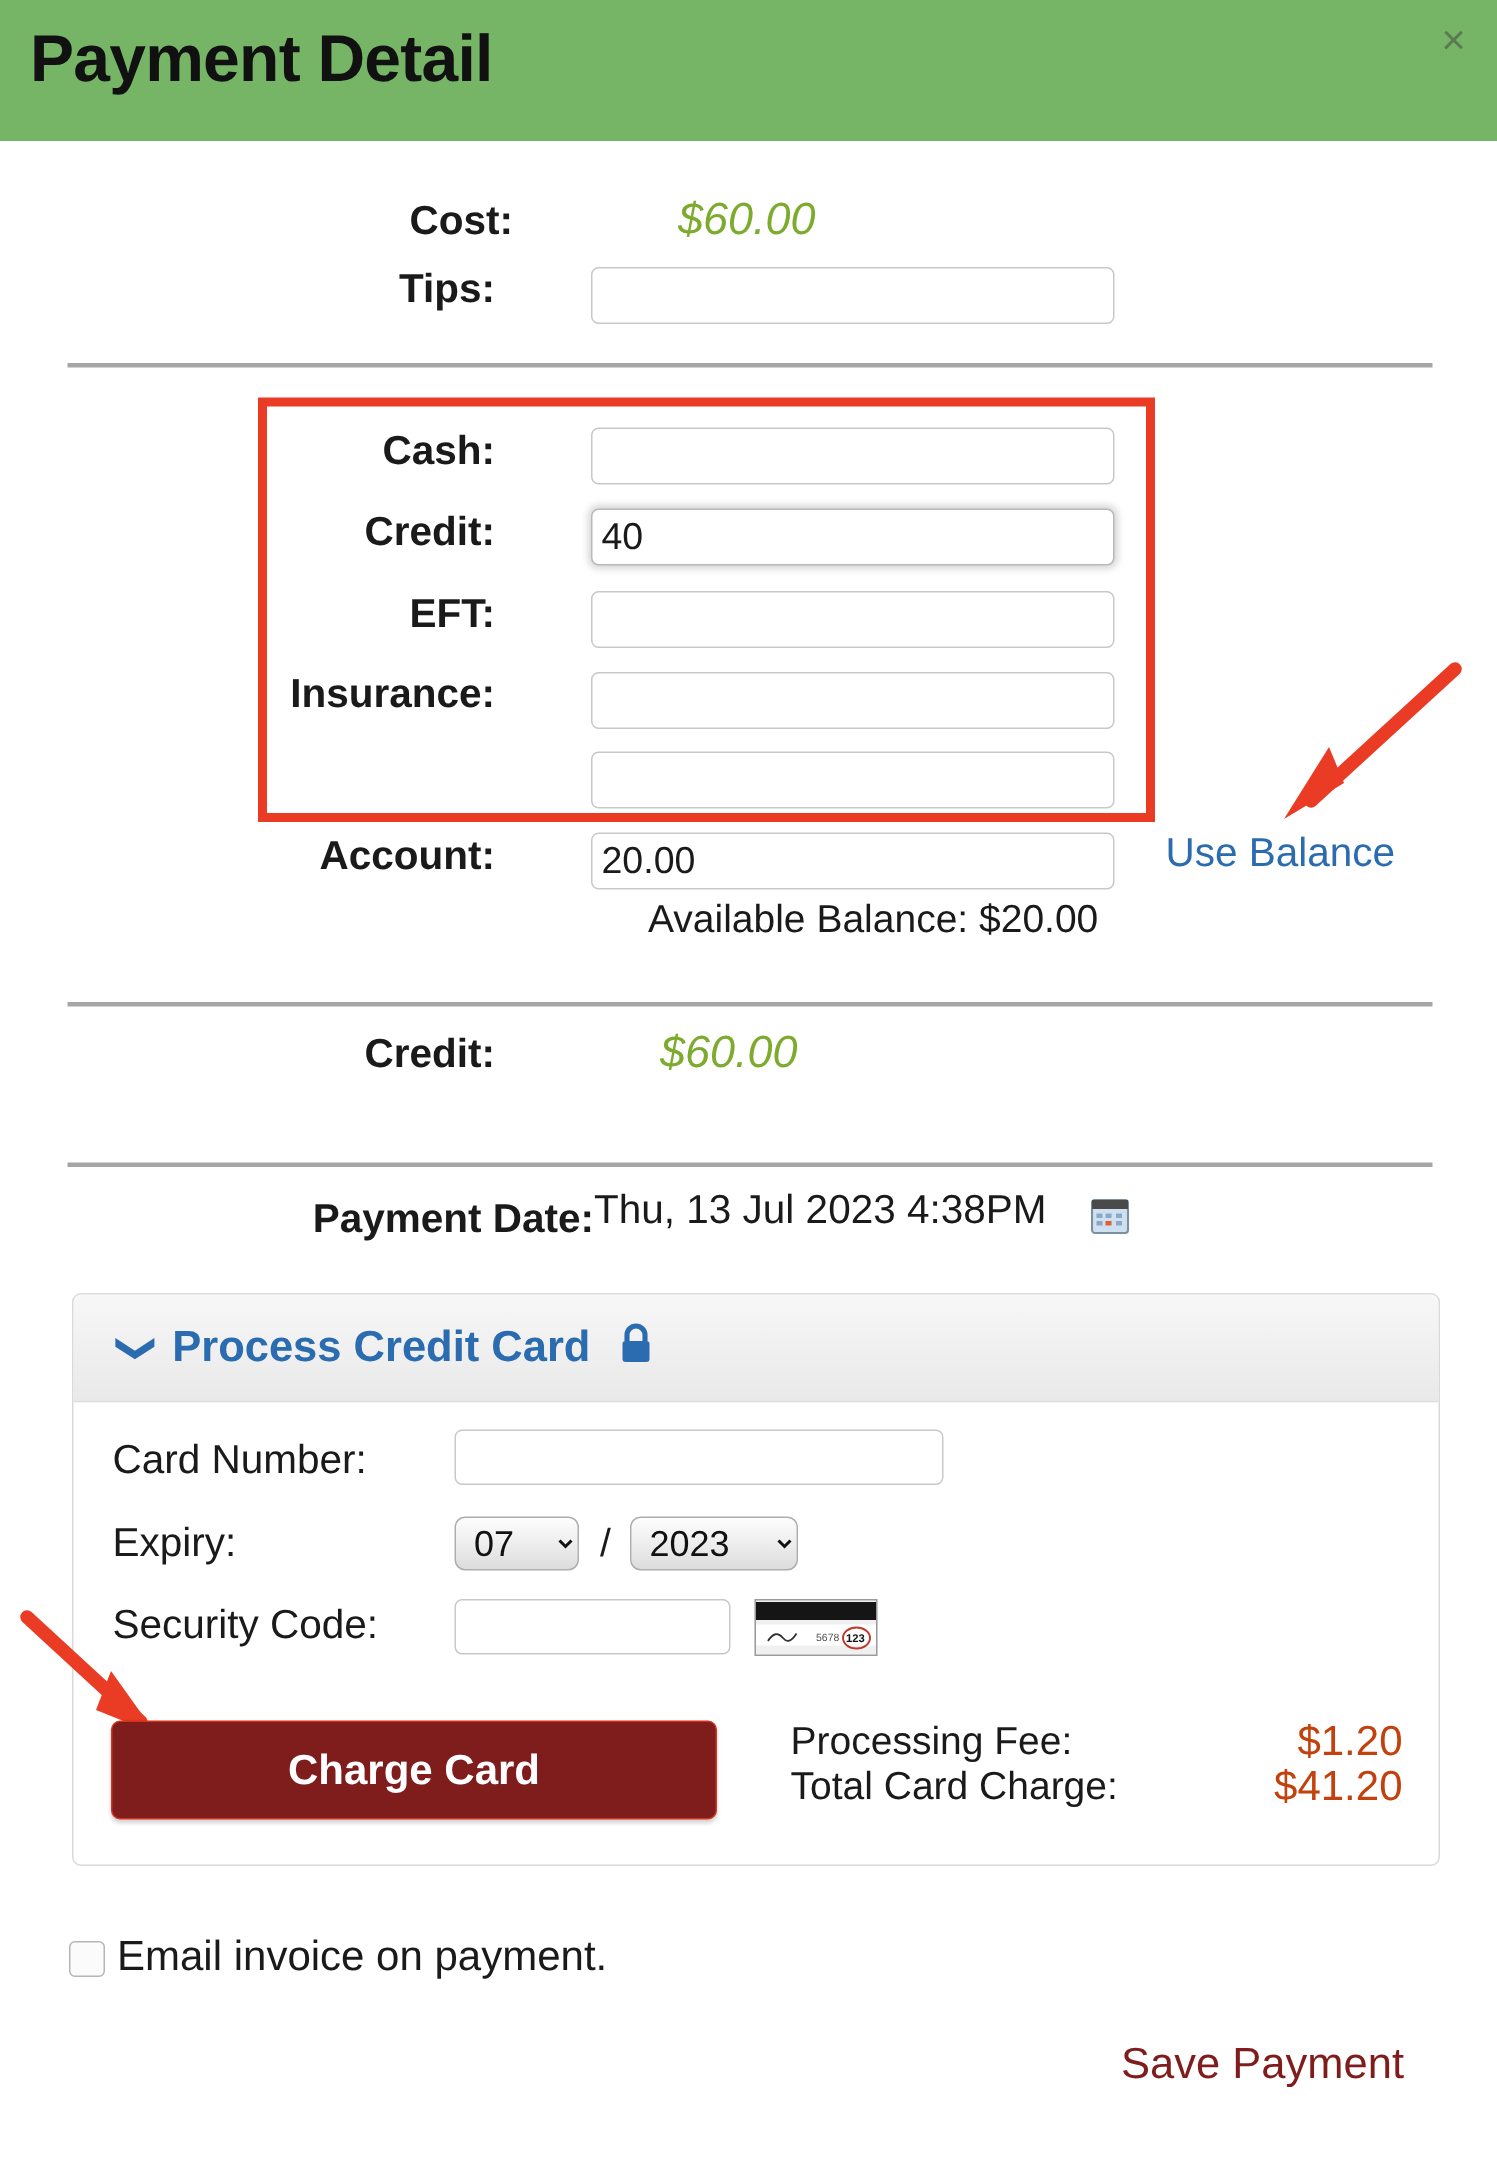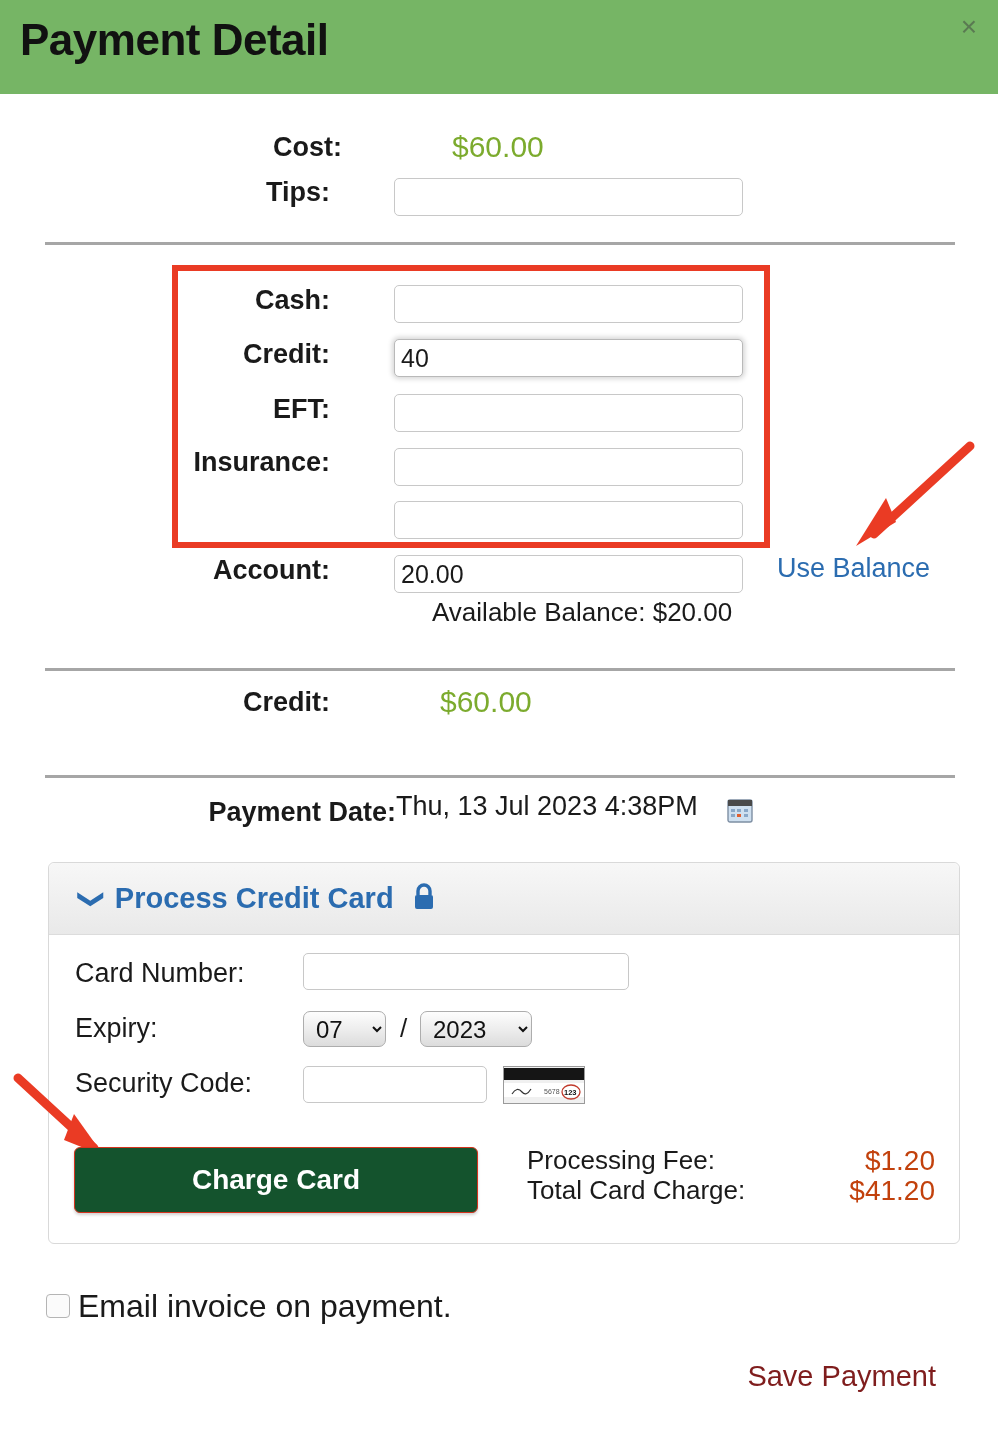--- a/index.html
+++ b/index.html
@@ -45,20 +45,21 @@
     display: flex; align-items: center;
   }
   .lbl {
     font-size: 27px; font-weight: bold; color: #1a1a1a;
     text-align: right;
     white-space: nowrap;
   }
   .amount-green {
     font-size: 30px; color: #7cab2e; font-weight: normal;
     white-space: nowrap;
+    font-style: italic;
   }
 
   .txtinput {
     position: absolute;
     width: 349px; height: 38px;
     border: 1px solid #c8c8c8;
     border-radius: 5px;
     background: #ffffff;
     font-size: 25px;
     font-family: "Liberation Sans", sans-serif;
@@ -179,21 +180,21 @@
     width: 82px; height: 38px;
     border: 1px solid #9a9a9a;
     background: #efefef;
     overflow: hidden;
   }
 
   .charge-btn {
     position: absolute;
     left: 74px; top: 1147px;
     width: 404px; height: 66px;
-    background: #14532d;
+    background: #7f1d1d;
     border: 1px solid #d5331e;
     border-radius: 6px;
     color: #ffffff;
     font-size: 28px; font-weight: bold;
     font-family: "Liberation Sans", sans-serif;
     cursor: pointer;
     box-shadow: 0 2px 3px rgba(0,0,0,0.18);
   }
 
   .feelbl {
@@ -211,21 +212,21 @@
     left: 46px; top: 1294px;
     width: 24px; height: 24px;
     border: 1px solid #b5b5b5;
     border-radius: 4px;
     background: #fbfbfb;
     cursor: pointer;
   }
   .email-lbl {
     position: absolute;
     left: 78px; top: 1288px;
-    font-size: 32px; color: #1a1a1a; white-space: nowrap;
+    font-size: 28px; color: #1a1a1a; white-space: nowrap;
   }
   .save-link {
     position: absolute;
     right: 62px; top: 1360px;
     color: #7f1d1d; font-size: 29px;
     cursor: pointer; white-space: nowrap;
   }
 </style>
 </head>
 <body>

